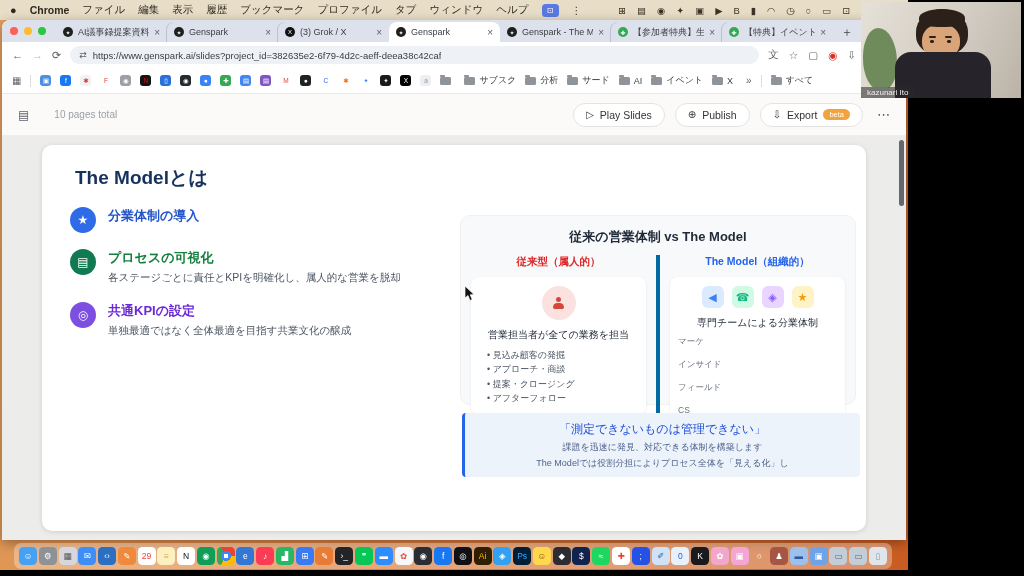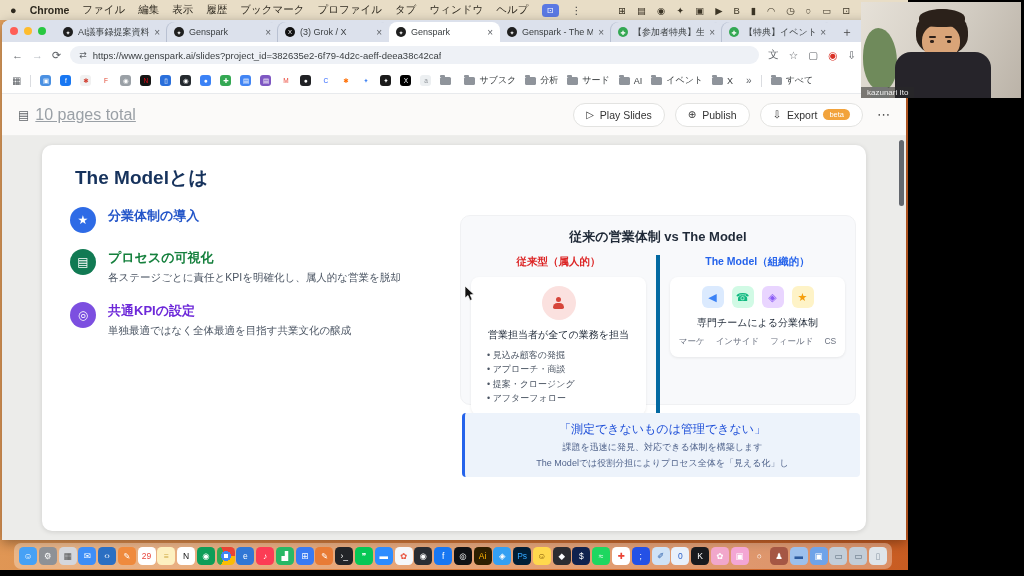--- a/index.html
+++ b/index.html
@@ -44,21 +44,21 @@
   .bm-sep{width:1px;height:12px;background:#dadce0;}
   .bm-fav{width:11px;height:11px;border-radius:3px;color:#fff;font-size:6.5px;display:flex;align-items:center;justify-content:center;flex-shrink:0;}
   .bm-folder{display:flex;align-items:center;gap:4px;font-size:9px;color:#3c4043;white-space:nowrap;}
   .folder-ic{width:11px;height:8px;background:#8f949b;border-radius:1.5px;position:relative;flex-shrink:0;}
   .folder-ic::before{content:"";position:absolute;left:0;top:-2px;width:5px;height:2px;background:#8f949b;border-radius:1px 1px 0 0;}
   .bm-overflow{font-size:10px;color:#5f6368;margin-left:4px;}
   
   .docheader{height:42px;background:#fbfaf9;display:flex;align-items:center;padding:0 16px;border-bottom:1px solid #eeeeec;flex-shrink:0;}
   .doc-ic{font-size:12px;color:#5f6368;}
   .doc-title{font-size:12px;font-weight:700;color:#202124;margin-left:9px;white-space:nowrap;}
-  .doc-pages{font-size:16px;color:#9aa0a6;margin-left:6px;text-decoration:underline;}
+  .doc-pages{font-size:10px;color:#9aa0a6;margin-left:25px;}
   .hdr-buttons{margin-left:auto;display:flex;align-items:center;gap:10px;}
   .pill-btn{display:flex;align-items:center;gap:6px;background:#fff;border:1px solid #e3e3e1;border-radius:15px;padding:5px 12px;font-size:10.5px;color:#333;white-space:nowrap;}
   .pill-btn .ic{font-size:10px;}
   .beta-badge{background:var(--beta,#f2a33c);color:#fff;font-size:7.5px;padding:1px 6px;border-radius:7px;}
   .more-btn{font-size:13px;color:#555;margin-left:4px;}
   
   .content{position:relative;flex:1;background:#ececea;}
   .scroll-thumb{position:absolute;right:2px;top:4px;width:5px;height:66px;background:#63676e;border-radius:3px;}
   .slidecard{position:absolute;left:40px;top:9px;width:824px;height:386px;background:#fff;border-radius:10px;box-shadow:0 1px 5px rgba(0,0,0,.13);}
   .slide-title{position:absolute;left:33px;top:20px;font-size:19px;font-weight:700;color:var(--navy,#16325c);}
@@ -78,21 +78,21 @@
   .mini-card{background:#fff;border-radius:8px;box-shadow:0 1px 3px rgba(0,0,0,.08);padding:9px 8px;}
   .red-circle{width:34px;height:34px;border-radius:50%;background:#fbe1df;margin:0 auto;display:flex;align-items:center;justify-content:center;}
   .person-icon{position:relative;width:14px;height:13px;display:block;}
   .person-icon::before{content:"";position:absolute;left:4.5px;top:0;width:5px;height:5px;border-radius:50%;background:#d6453a;}
   .person-icon::after{content:"";position:absolute;left:1.5px;top:6px;width:11px;height:6px;border-radius:5px 5px 2px 2px;background:#d6453a;}
   .mini-title{text-align:center;font-size:10px;font-weight:400;color:#1f2937;margin:8px 0 6px;}
   .bullets{list-style:none;font-size:9px;color:#4b5563;line-height:1.6;padding-left:8px;}
   .bullets li::before{content:"• ";}
   .team-icons{display:flex;justify-content:center;gap:8px;}
   .team-ic{width:22px;height:22px;border-radius:6px;font-size:11px;display:flex;align-items:center;justify-content:center;}
-  .roles{display:flex;justify-content:center;gap:11px;font-size:8.5px;color:#6b7280;}
+  .roles{display:flex;justify-content:flex-start;gap:11px;font-size:8.5px;color:#6b7280;flex-direction:column;}
   .quote{position:absolute;left:420px;top:268px;width:398px;height:64px;background:var(--quote_bg,#edf3fb);border-left:3px solid var(--blue,#2563eb);border-radius:4px;display:flex;flex-direction:column;align-items:center;justify-content:center;gap:3px;}
   .q-title{font-size:12px;font-weight:400;color:var(--quote_text,#1d4ed8);}
   .q-line{font-size:9px;color:#51648c;line-height:1.35;text-align:center;}
   .cursor{position:absolute;left:462px;top:150px;width:12px;height:16px;}
   
   .dock-strip{position:absolute;left:14px;top:543px;width:878px;height:26px;background:rgba(255,244,234,.35);border-radius:7px;display:flex;align-items:center;justify-content:space-between;padding:0 5px;}
   .dock-item{width:18px;height:18px;border-radius:4.5px;color:#fff;font-size:8.5px;display:flex;align-items:center;justify-content:center;flex-shrink:0;overflow:hidden;}
   
   .webcam{position:absolute;left:861px;top:2px;width:160px;height:96px;background:linear-gradient(115deg,#e6e1d8 0%,#d2ccc2 55%,#bbb3a8 100%);z-index:50;overflow:hidden;}
   .plant{position:absolute;left:2px;top:26px;width:34px;height:62px;background:#6f8a5b;border-radius:45% 55% 40% 50%;}

